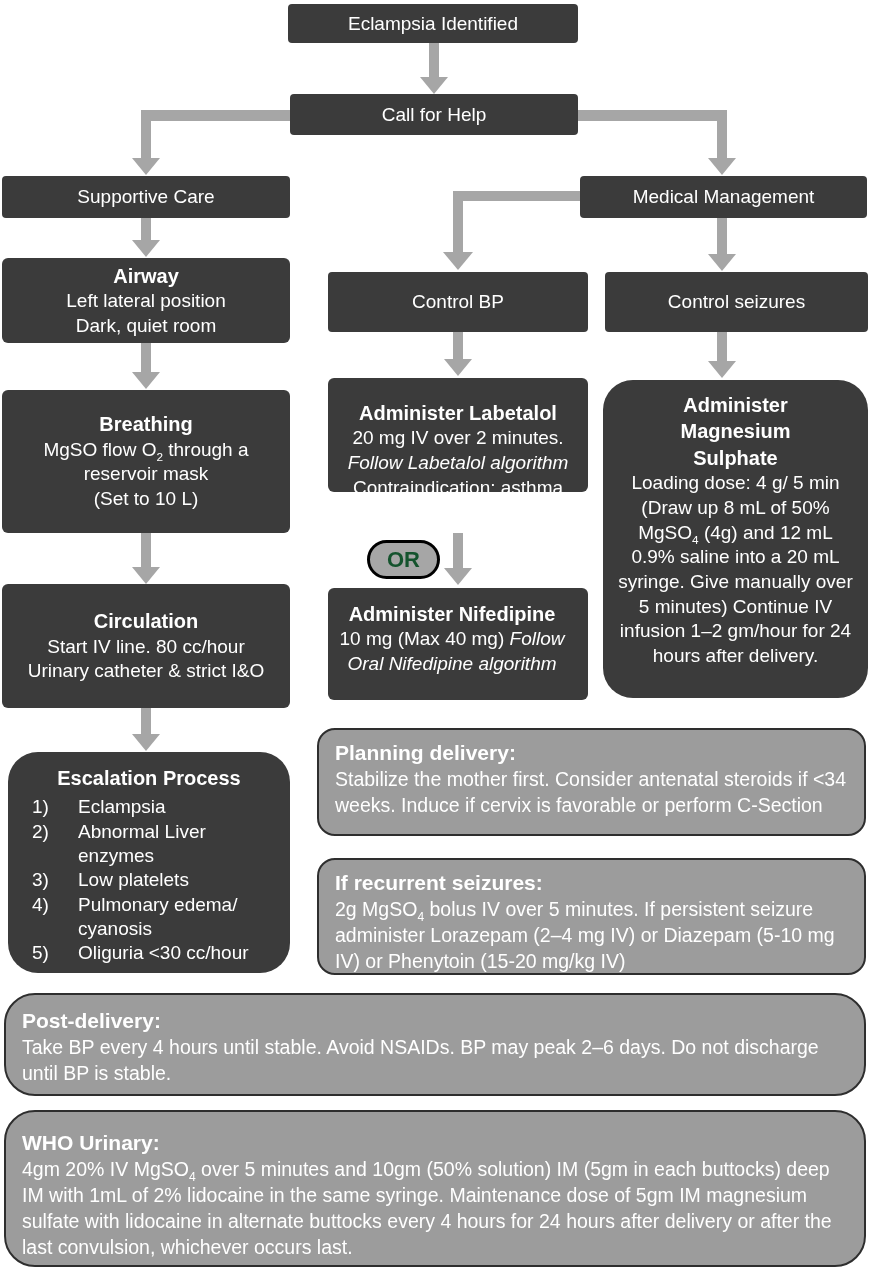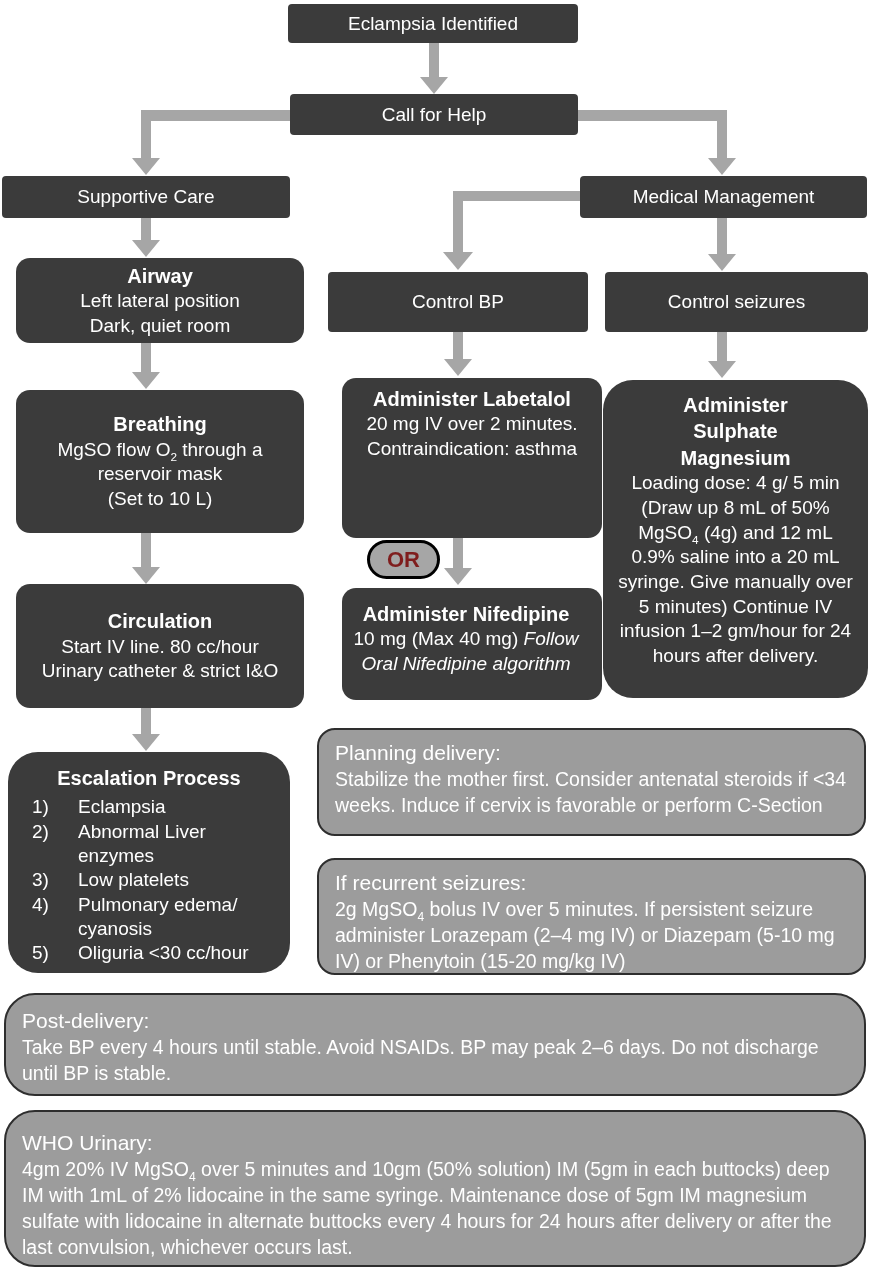--- a/index.html
+++ b/index.html
@@ -14,51 +14,51 @@
     position:relative;width:869px;height:1271px;background:#ffffff;
     font-family:"Liberation Sans","DejaVu Sans",sans-serif;
     color:var(--txt);overflow:hidden;
   }
   
   .node{
     position:absolute;background:var(--dark);color:var(--txt);
     text-align:center;box-sizing:border-box;
   }
   .r-sm{border-radius:4px;}
-  .r-md{border-radius:14px;margin-left:14px;}
+  .r-md{border-radius:6px;}
   .r-lg{border-radius:30px;}
   .vcenter{display:flex;flex-direction:column;justify-content:center;}
   .node .title{font-weight:bold;font-size:20px;line-height:1.32;}
   .node .line{font-size:19px;line-height:1.3;}
   .label-line{font-size:19px;display:flex;align-items:center;justify-content:center;height:100%;}
   .it{font-style:italic;}
   sub{font-size:0.62em;line-height:0;}
   
   .info{
     position:absolute;background:var(--gray);color:var(--txt);
     border:2.5px solid var(--border);border-radius:18px;
     box-sizing:border-box;padding:9px 16px 10px 16px;text-align:left;
   }
-  .info .ititle{font-weight:normal;font-size:21px;line-height:1.35;}
+  .info .ititle{font-weight:bold;font-size:21px;line-height:1.35;}
   .info .ibody{font-size:19.5px;line-height:1.33;}
   .r-big{border-radius:31px;}
   
   .shaft{position:absolute;background:var(--arrow);}
   .head{
     position:absolute;width:0;height:0;
     border-left:14px solid transparent;border-right:14px solid transparent;
     border-top:17px solid var(--arrow);
   }
   .head.big{border-left-width:15px;border-right-width:15px;border-top-width:18px;}
   
   .or-pill{
     position:absolute;background:var(--arrow);border:3px solid #000000;
     border-radius:20px;box-sizing:border-box;
     display:flex;align-items:center;justify-content:center;
-    font-weight:bold;font-size:22px;color:#7f1d1d;
+    font-weight:bold;font-size:22px;color:#14532d;
   }
   
   .esc-list{margin-top:4px;text-align:left;padding-left:24px;}
   .esc-row{display:flex;font-size:19px;line-height:1.28;}
   .esc-num{width:46px;flex:0 0 46px;}
   .esc-text{width:196px;}
 </style>
 </head>
 <body>
 
@@ -164,39 +164,40 @@
   </div>
 
   <div class="node r-sm vcenter" style="left:328px;top:272px;width:260px;height:60px">
     <div class="line">Control BP</div>
   </div>
 
   <div class="node r-sm vcenter" style="left:605px;top:272px;width:263px;height:60px">
     <div class="line">Control seizures</div>
   </div>
 
-  <div class="node r-md" style="left:328px;top:378px;width:260px;height:160px;padding-top:8px">
+  <div class="node r-md" style="left:328px;top:378px;width:260px;height:114px;padding-top:22px">
     <div class="title">Administer Labetalol</div>
     <div class="line">20 mg IV over 2 minutes.</div>
+    <div class="line it">Follow Labetalol algorithm</div>
     <div class="line">Contraindication: asthma</div>
   </div>
 
   <div class="or-pill" style="left:367px;top:540px;width:73px;height:39px">
     <span>OR</span>
   </div>
 
   <div class="node r-md" style="left:328px;top:588px;width:260px;height:112px;padding:13px 12px 0 0">
     <div class="title">Administer Nifedipine</div>
     <div class="line"><span>10 mg (Max 40 mg) </span><span class="it">Follow Oral Nifedipine algorithm</span></div>
   </div>
 
   <div class="node r-lg" style="left:603px;top:380px;width:265px;height:318px;padding:12px 12px 0 12px">
     <div class="title">Administer</div>
+    <div class="title">Magnesium</div>
     <div class="title">Sulphate</div>
-    <div class="title">Magnesium</div>
     <div class="line"><span>Loading dose: 4 g/ 5 min (Draw up 8 mL of 50% MgSO</span><sub>4</sub><span> (4g) and 12 mL 0.9% saline into a 20 mL syringe. Give manually over 5 minutes) Continue IV infusion 1–2 gm/hour for 24 hours after delivery.</span></div>
   </div>
 
   <div class="info" style="left:317px;top:728px;width:549px;height:108px">
     <div class="ititle">Planning delivery:</div>
     <div class="ibody">Stabilize the mother first. Consider antenatal steroids if &lt;34 weeks. Induce if cervix is favorable or perform C-Section</div>
   </div>
 
   <div class="info" style="left:317px;top:858px;width:549px;height:117px">
     <div class="ititle">If recurrent seizures:</div>

